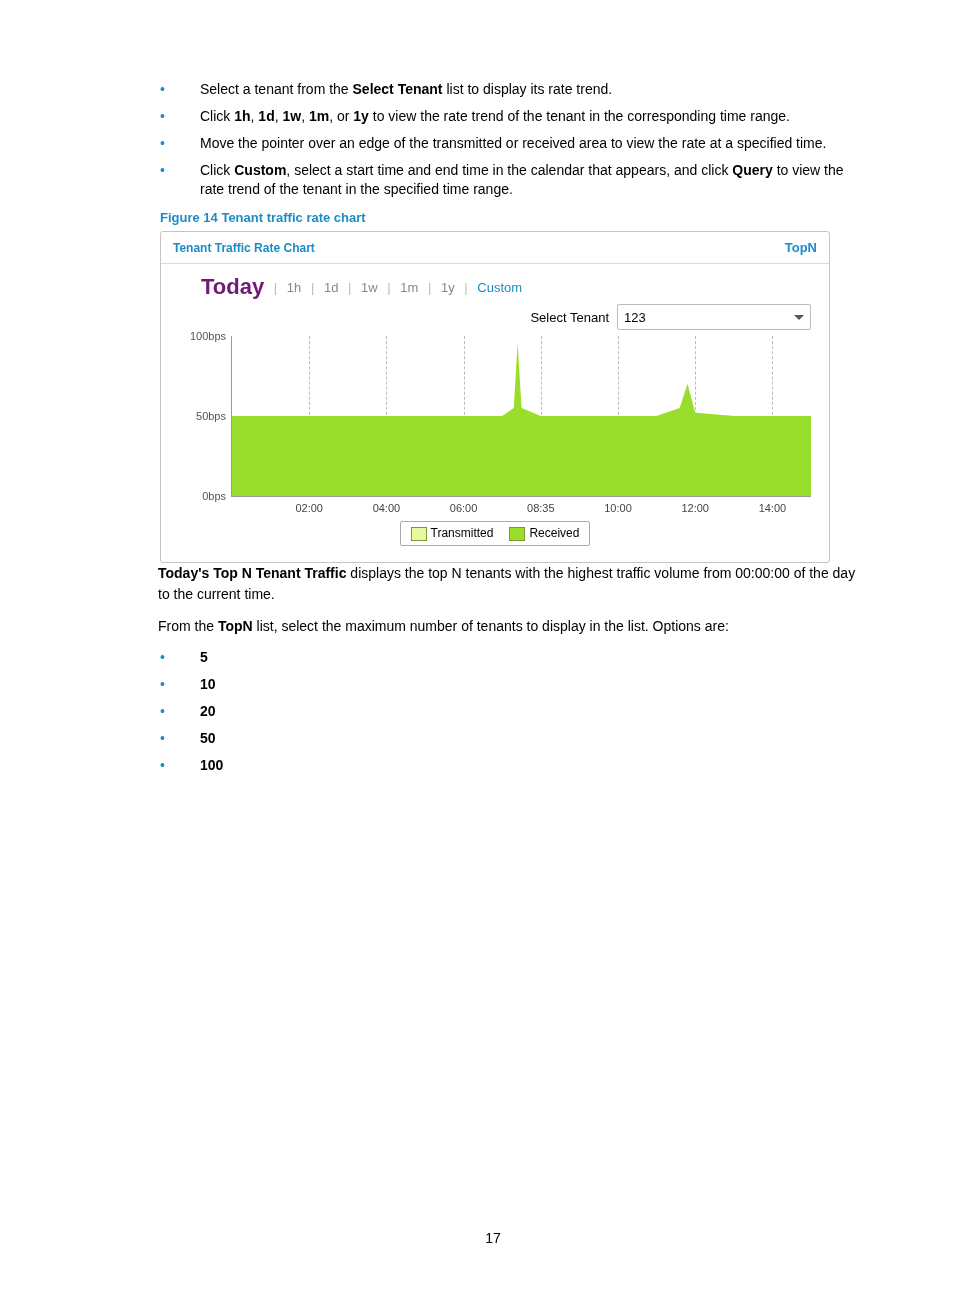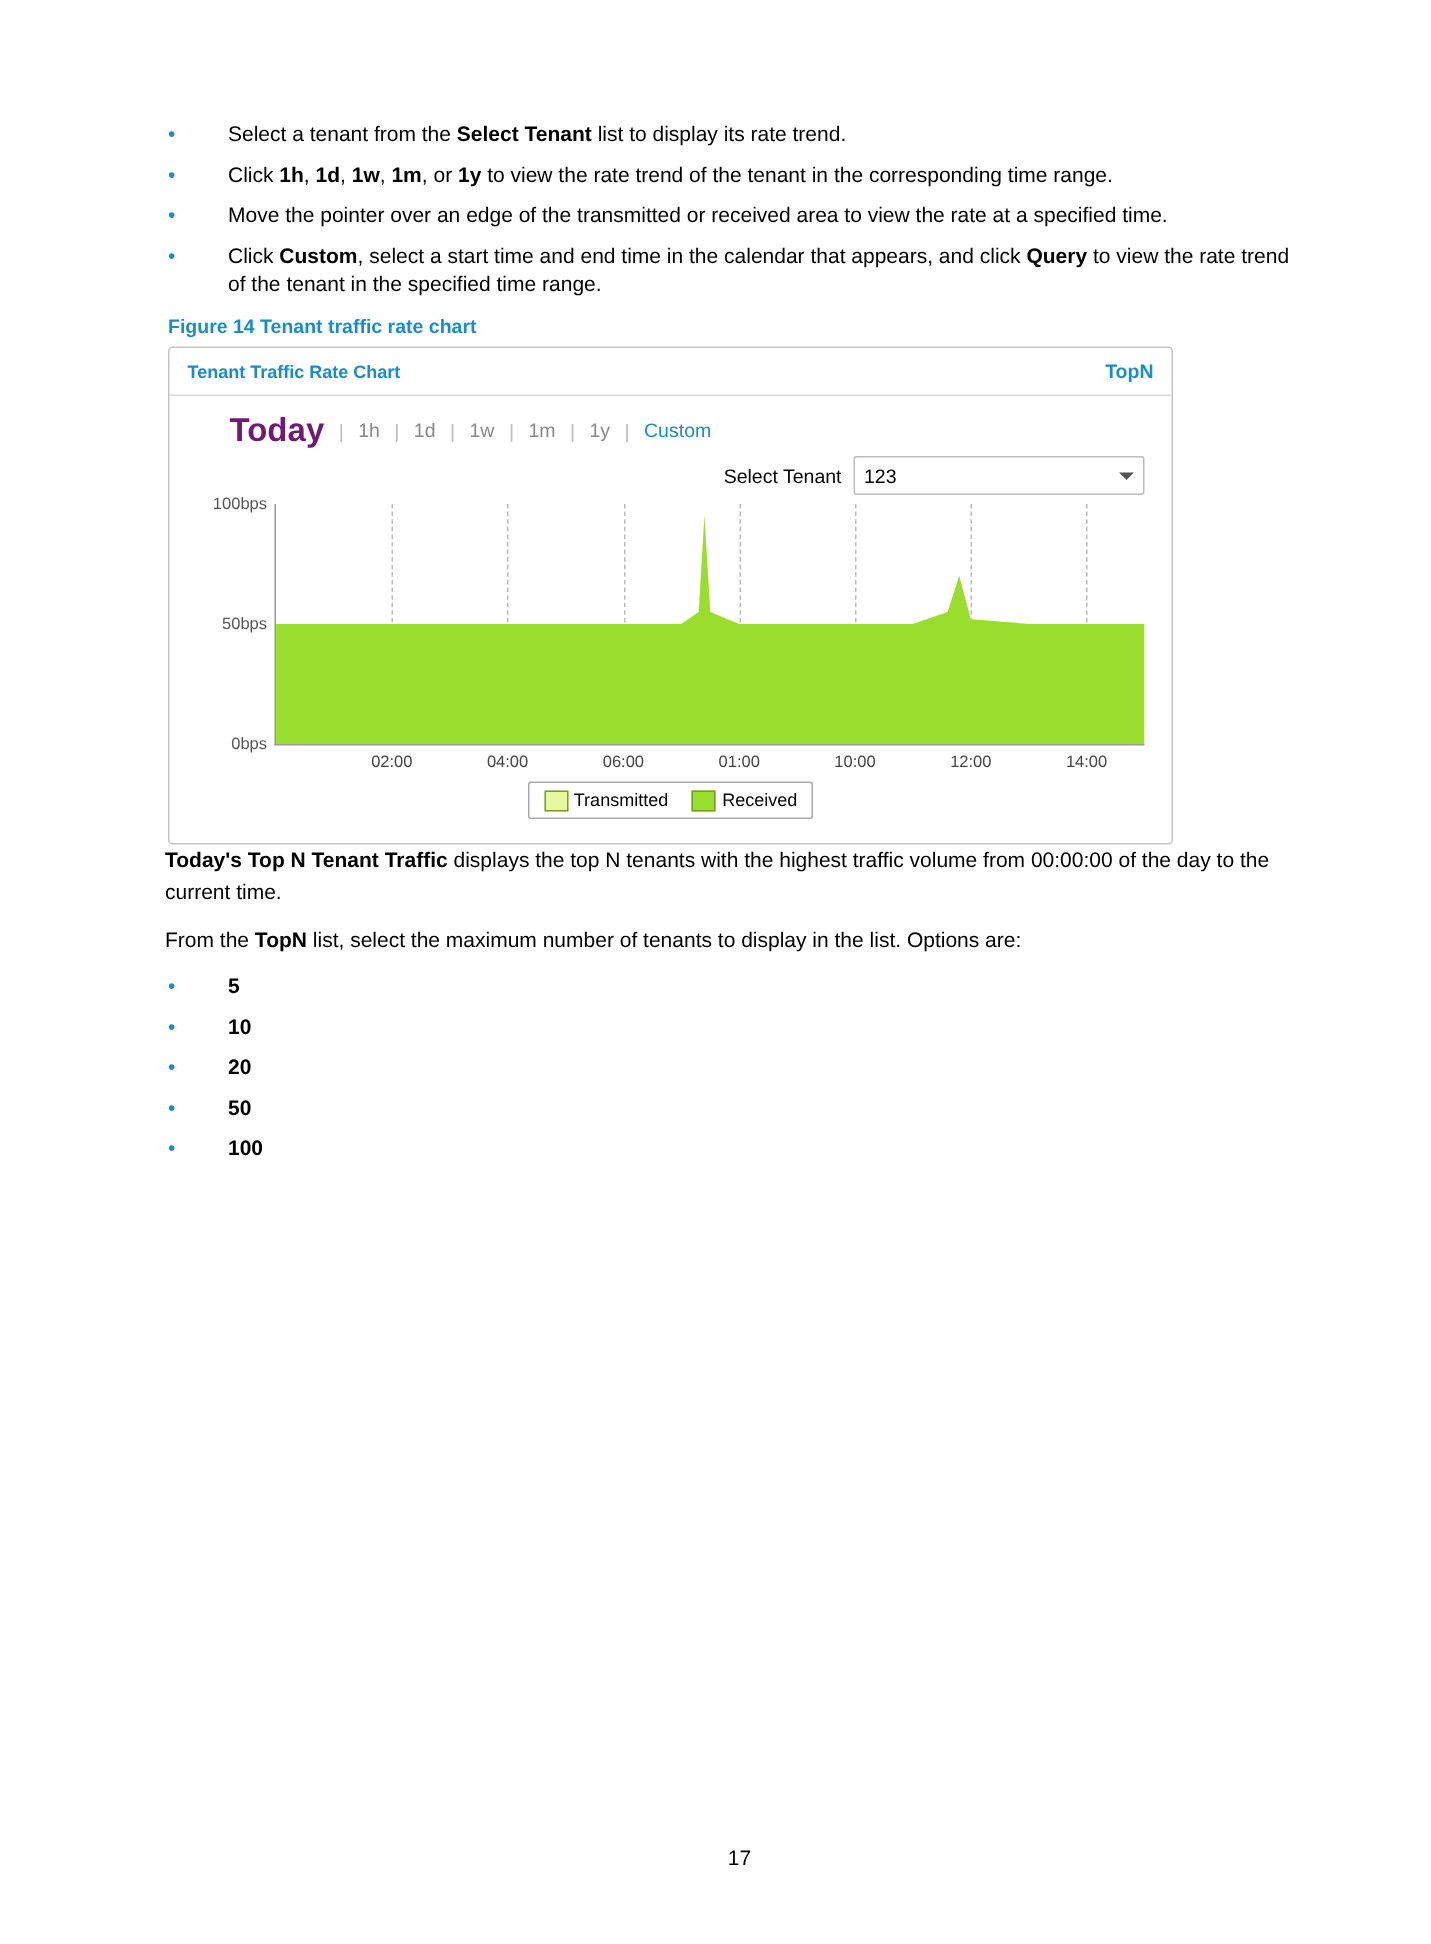--- a/index.html
+++ b/index.html
@@ -7,21 +7,21 @@
     padding: 0;
     font-family: Arial, Helvetica, sans-serif;
     font-size: 14px;
     color: #000;
     background: #fff;
   }
   .page {
     width: 954px;
     min-height: 1296px;
     box-sizing: border-box;
-    padding: 80px 90px 40px 42px;
+    padding: 80px 90px 40px 90px;
     position: relative;
   }
   .page-number {
     position: absolute;
     bottom: 50px;
     left: 0;
     width: 100%;
     text-align: center;
     font-size: 14px;
     margin-left: 16px;
@@ -254,21 +254,21 @@
           <div class="y-tick" style="top: 160px;">0bps</div>
           <div class="y-tick" style="top: 80px;">50bps</div>
           <div class="y-tick" style="top: 0px;">100bps</div>
           <div class="x-grid" style="left: 13.3333%;"></div>
           <div class="x-tick" style="left: 13.3333%;">02:00</div>
           <div class="x-grid" style="left: 26.6667%;"></div>
           <div class="x-tick" style="left: 26.6667%;">04:00</div>
           <div class="x-grid" style="left: 40%;"></div>
           <div class="x-tick" style="left: 40%;">06:00</div>
           <div class="x-grid" style="left: 53.3333%;"></div>
-          <div class="x-tick" style="left: 53.3333%;">01:00</div>
+          <div class="x-tick" style="left: 53.3333%;">08:35</div>
           <div class="x-grid" style="left: 66.6667%;"></div>
           <div class="x-tick" style="left: 66.6667%;">10:00</div>
           <div class="x-grid" style="left: 80%;"></div>
           <div class="x-tick" style="left: 80%;">12:00</div>
           <div class="x-grid" style="left: 93.3333%;"></div>
           <div class="x-tick" style="left: 93.3333%;">14:00</div>
           <svg viewBox="0 0 100 100" preserveAspectRatio="none">
             <path d="M0.00 50.00 L6.67 50.00 L13.33 50.00 L20.00 50.00 L26.67 50.00 L33.33 50.00 L40.00 50.00 L46.67 50.00 L48.67 45.00 L49.33 5.00 L50.00 45.00 L53.33 50.00 L60.00 50.00 L66.67 50.00 L73.33 50.00 L77.33 45.00 L78.67 30.00 L80.00 48.00 L86.67 50.00 L93.33 50.00 L100.00 50.00 L100.00 100 L0.00 100 Z" fill="#e8f8a0" stroke="none"></path>
             <path d="M0.00 50.00 L6.67 50.00 L13.33 50.00 L20.00 50.00 L26.67 50.00 L33.33 50.00 L40.00 50.00 L46.67 50.00 L48.67 45.00 L49.33 5.00 L50.00 45.00 L53.33 50.00 L60.00 50.00 L66.67 50.00 L73.33 50.00 L77.33 45.00 L78.67 30.00 L80.00 48.00 L86.67 50.00 L93.33 50.00 L100.00 50.00 L100.00 100 L0.00 100 Z" fill="#9ade2d" stroke="none"></path>
           </svg>

